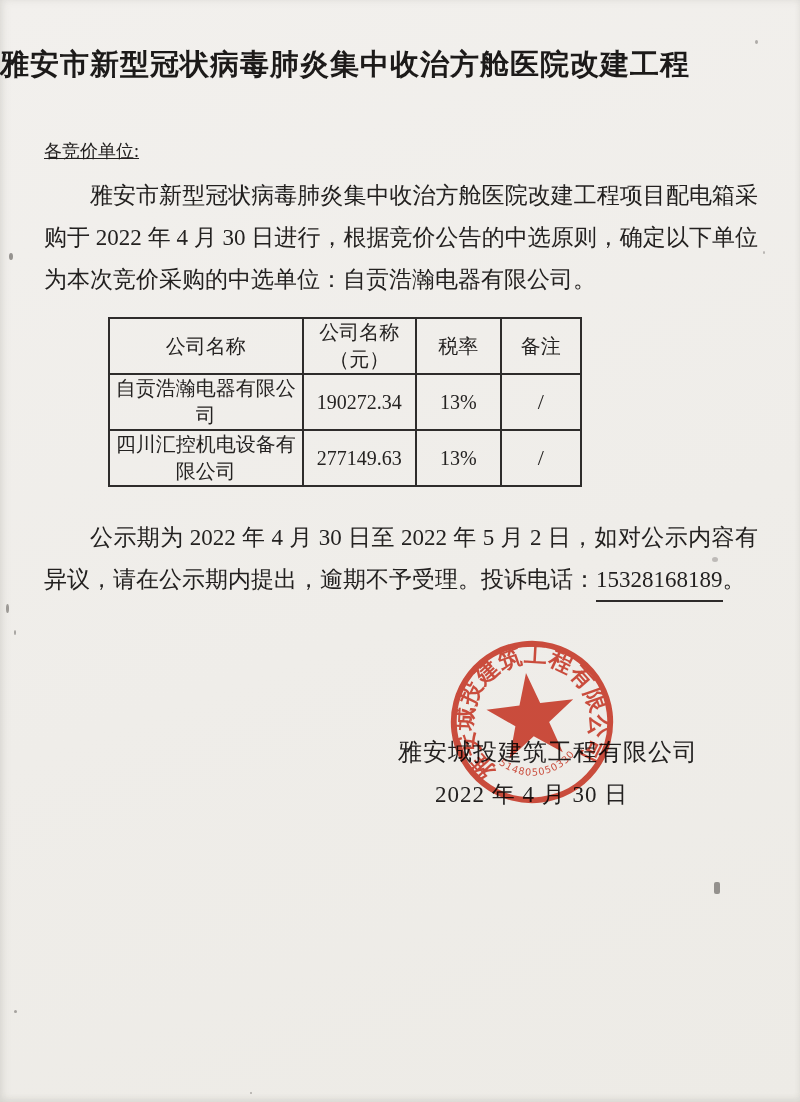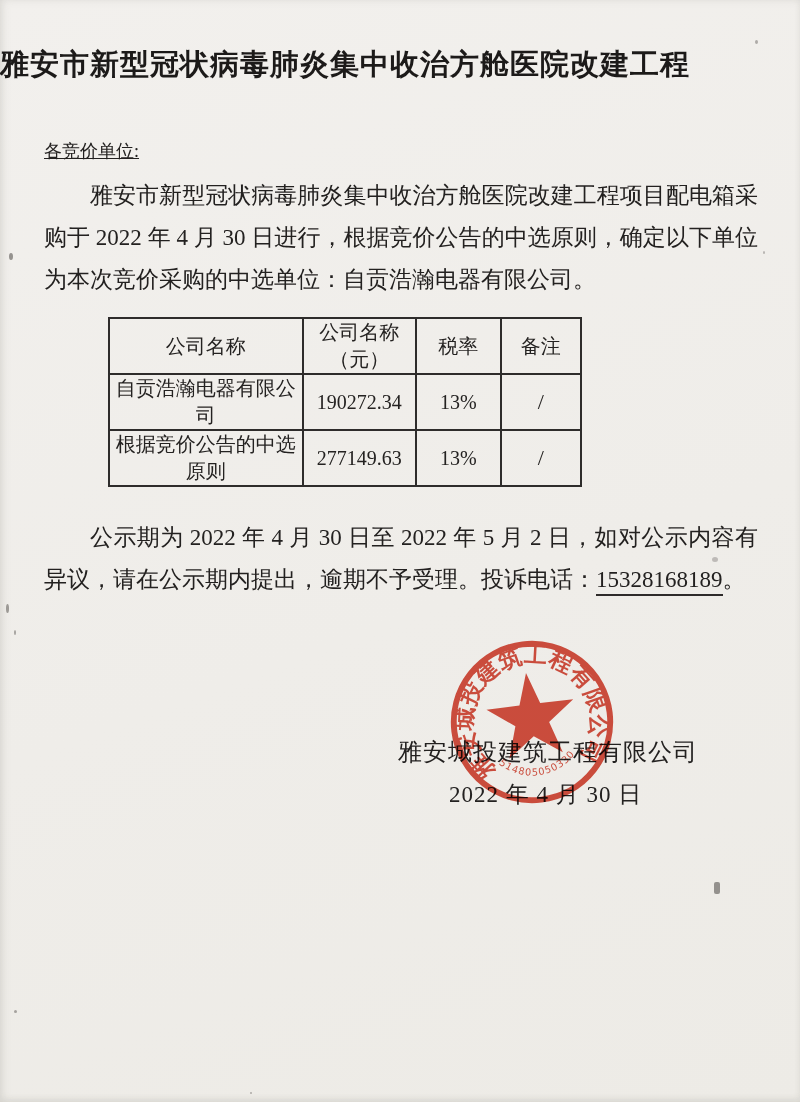--- a/index.html
+++ b/index.html
@@ -38,21 +38,21 @@
     margin: 4px 42px 0 44px;
     font-size: 23px;
     line-height: 42px;
     text-align: justify;
   }
   .para.indent { text-indent: 2em; }
   .para.closing { margin-top: 30px; }
 
   .phone {
     border-bottom: 2px solid #2e2b2a;
-    padding-bottom: 2px;
+    padding-bottom: 8px;
   }
 
   table.results {
     margin: 16px 0 0 108px;
     width: 474px;
     border-collapse: collapse;
     table-layout: fixed;
     font-size: 20px;
     color: #242221;
   }
@@ -74,21 +74,21 @@
   .sig-company {
     position: absolute;
     left: 398px;
     top: 736px;
     font-size: 24px;
     letter-spacing: 1px;
     color: #232120;
   }
   .sig-date {
     position: absolute;
-    left: 449px;
+    left: 435px;
     top: 779px;
     font-size: 23px;
     letter-spacing: 1px;
     color: #232120;
   }
 
   .seal {
     position: absolute;
     left: 447px;
     top: 637px;
@@ -145,21 +145,21 @@
       </tr>
     </thead>
     <tbody>
       <tr>
         <td>自贡浩瀚电器有限公司</td>
         <td>190272.34</td>
         <td>13%</td>
         <td class="note-cell">/</td>
       </tr>
       <tr>
-        <td>根据竞价公告的中选原则</td>
+        <td>四川汇控机电设备有限公司</td>
         <td>277149.63</td>
         <td>13%</td>
         <td class="note-cell">/</td>
       </tr>
     </tbody>
   </table>
 
   <p class="para indent closing"><span>公示期为 2022 年 4 月 30 日至 2022 年 5 月 2 日，如对公示内容有异议，请在公示期内提出，逾期不予受理。投诉电话：</span><span class="phone">15328168189</span><span>。</span></p>
 
   <div class="sig-company">雅安城投建筑工程有限公司</div>

